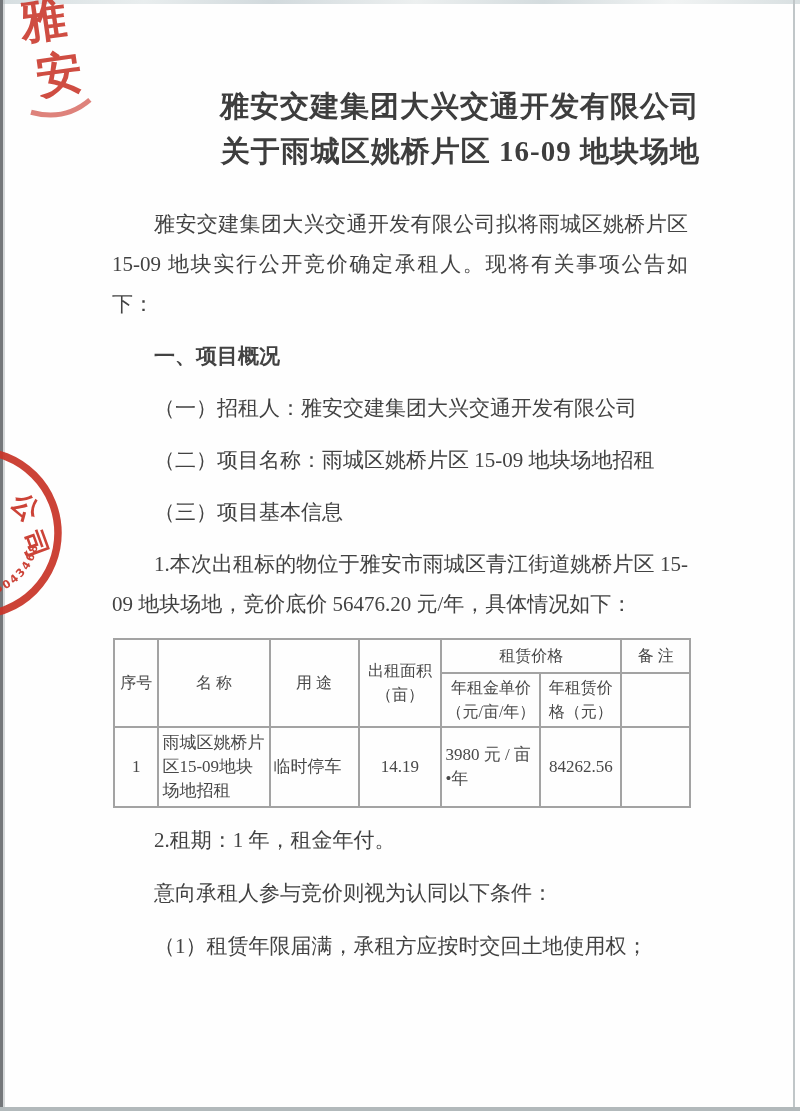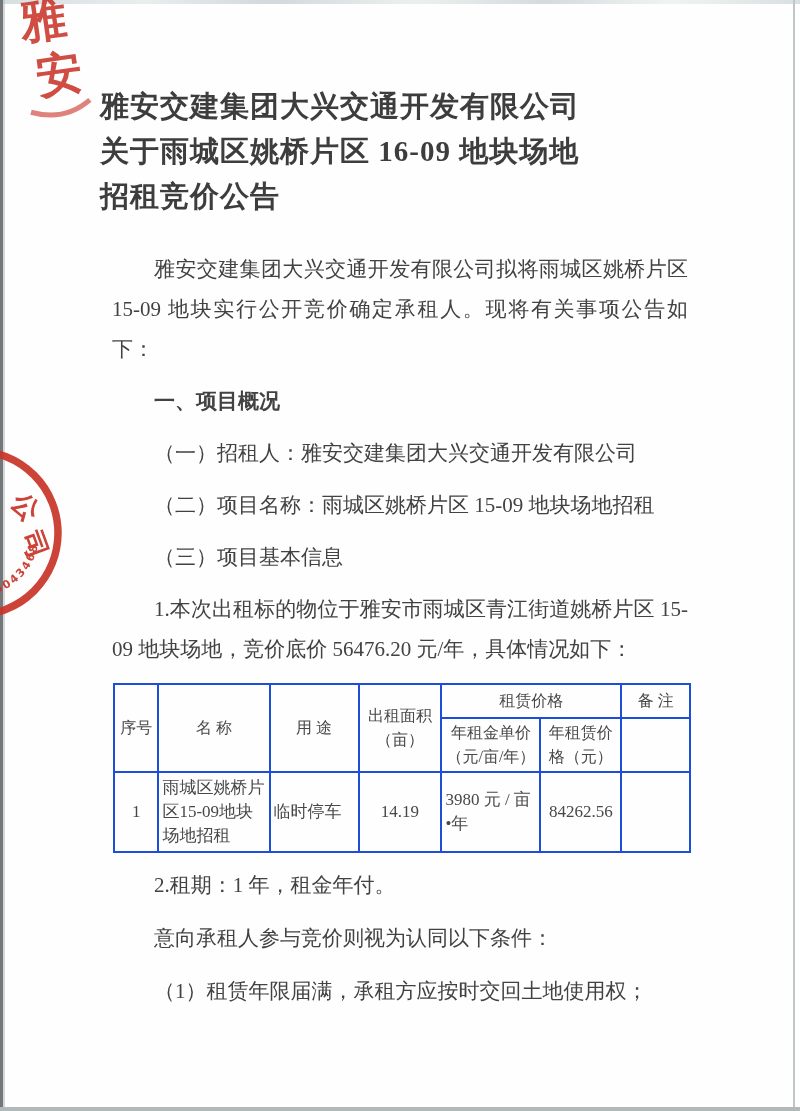--- a/index.html
+++ b/index.html
@@ -13,35 +13,35 @@
   .edge-top{position:absolute;left:0;top:0;width:100%;height:4px;
     background:linear-gradient(90deg,#ccd6d9 0%,#e3e9ea 18%,#c6d0d4 34%,#e8ecec 52%,#c9d3d6 68%,#eef1f1 84%,#cfd8da 100%);
     opacity:.8;}
   .edge-left{position:absolute;left:0;top:0;width:3px;height:100%;background:#74777a;}
   .edge-left2{position:absolute;left:3px;top:0;width:2px;height:100%;background:#b9bec0;opacity:.6;}
   .edge-right{position:absolute;left:793px;top:0;width:2px;height:100%;background:#c0c6c8;}
   .edge-bottom{position:absolute;left:0;bottom:0;width:100%;height:4px;background:#b2b9bb;}
 
   .content{position:absolute;left:100px;top:0;width:600px;}
 
-  .title{margin-top:84px;text-align:left;font-weight:bold;
+  .title{margin-top:84px;text-align:right;font-weight:bold;
     font-size:29px;line-height:45px;color:#3d3d3d;letter-spacing:1px;}
 
   .bodytext{font-size:21px;line-height:40px;text-align:justify;color:#424242;}
   .para{margin:12px;text-indent:2em;}
   .intro{margin-top:30px;}
   .bold{font-weight:bold;}
 
   table.info{
     border-collapse:collapse;table-layout:fixed;
     margin:14px 0 0 13px;width:578px;
     font-size:17px;color:#484848;text-align:center;
   }
   .info th,.info td{
-    border:2px solid #1d4ed8;padding:2px 3px;
+    border:2px solid #a3a3a3;padding:2px 3px;
     font-weight:normal;line-height:24px;word-break:break-all;
     vertical-align:middle;
   }
   .info th{font-size:16px;}
   .al{text-align:left;}
   .vtop{vertical-align:top;}
   tr.hr1{height:34px;}
   tr.hr2{height:46px;}
   tr.dr{height:80px;}
 
@@ -83,21 +83,20 @@
         <textPath href="#sealNumPath" startOffset="30">8025043468</textPath>
       </text>
     </g>
   </svg>
 
   <div class="content">
 
     <div class="title">
       <div>雅安交建集团大兴交通开发有限公司</div>
       <div>关于雨城区姚桥片区 16-09 地块场地</div>
-      <div>招租竞价公告</div>
     </div>
 
     <div class="bodytext">
       <p class="para intro">雅安交建集团大兴交通开发有限公司拟将雨城区姚桥片区 15-09 地块实行公开竞价确定承租人。现将有关事项公告如下：</p>
       <p class="para bold">一、项目概况</p>
       <p class="para">（一）招租人：雅安交建集团大兴交通开发有限公司</p>
       <p class="para">（二）项目名称：雨城区姚桥片区 15-09 地块场地招租</p>
       <p class="para">（三）项目基本信息</p>
       <p class="para">1.本次出租标的物位于雅安市雨城区青江街道姚桥片区 15-09 地块场地，竞价底价 56476.20 元/年，具体情况如下：</p>
     </div>

